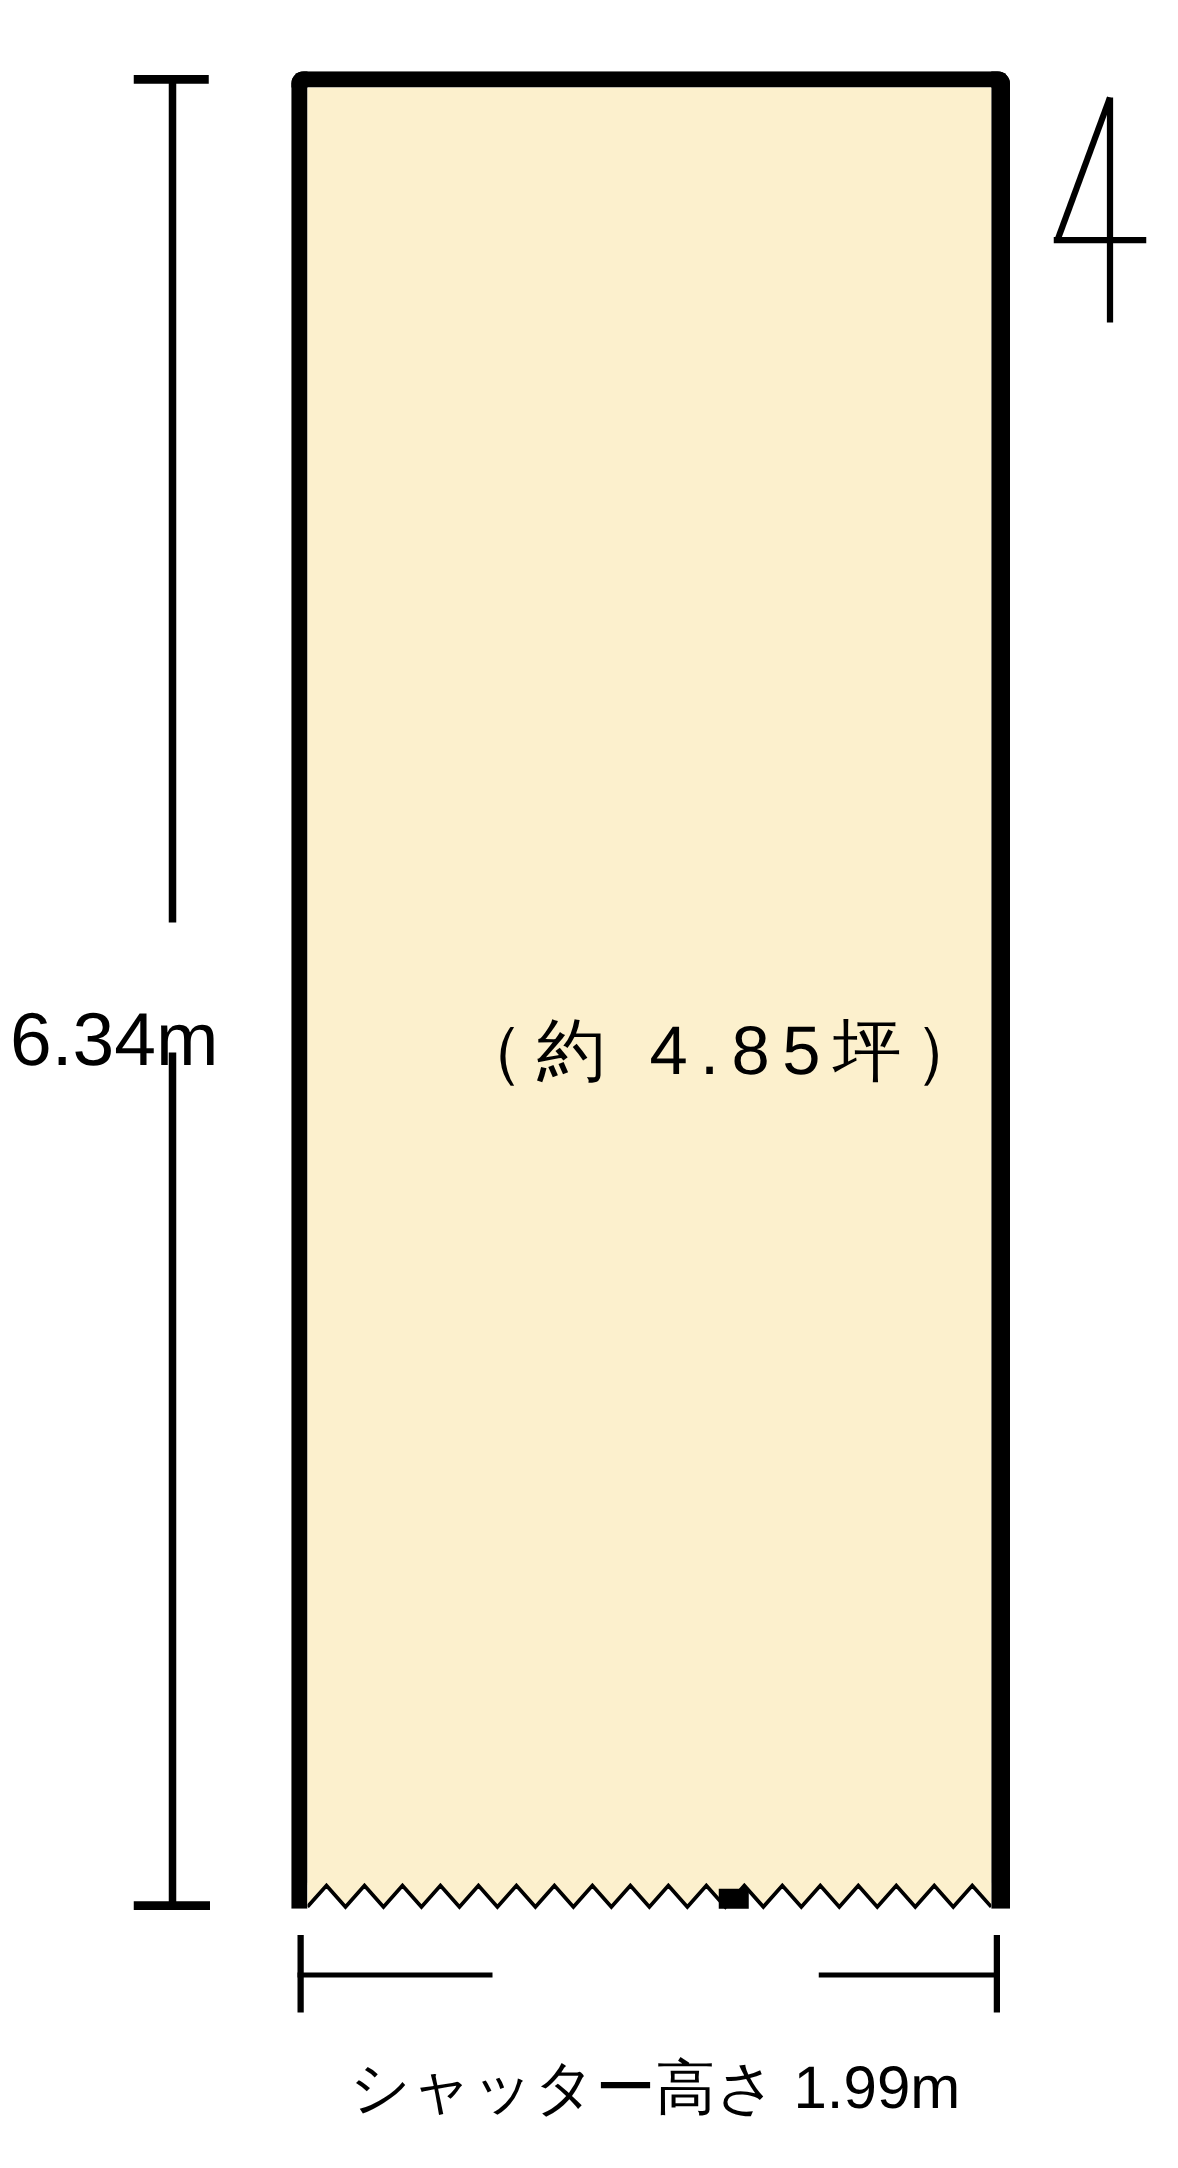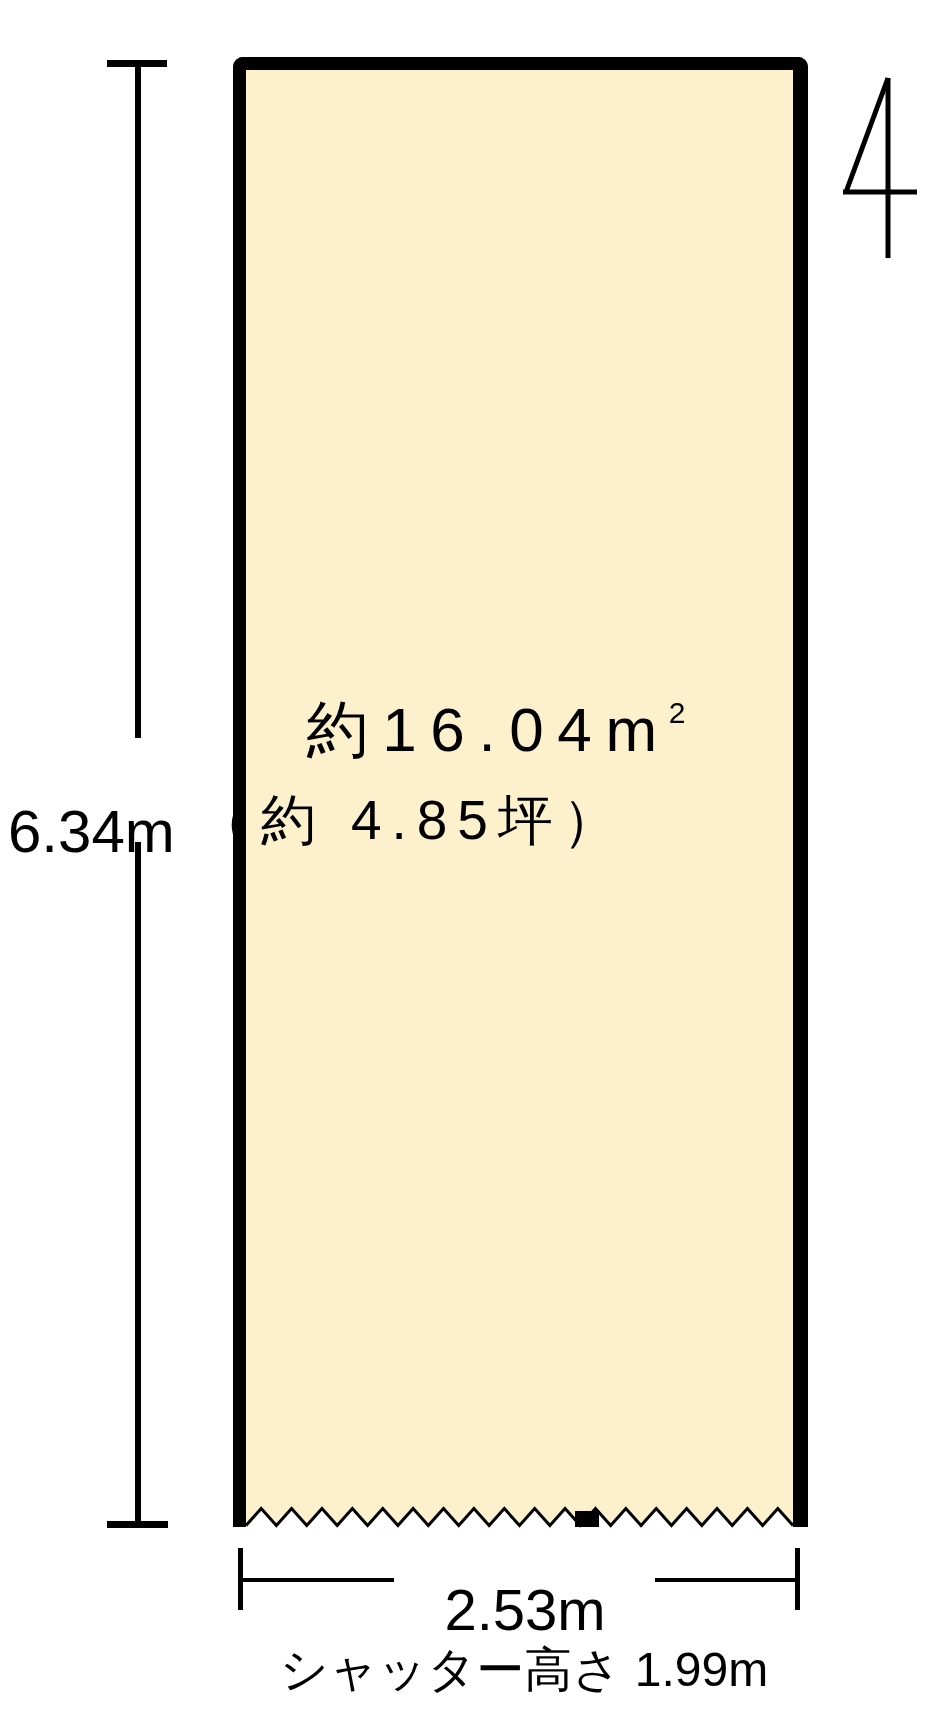--- a/index.html
+++ b/index.html
@@ -69,23 +69,23 @@
     white-space: nowrap;
   }
   .area-line1 .sup {
     font-size: 30px;
     letter-spacing: 0;
     vertical-align: 28px;
     margin-left: -2px;
   }
   .area-line2 {
     position: absolute;
-    left: 196px; top: 784px;
+    left: 196px; top: 804px;
     width: 600px;
-    text-align: left;
+    text-align: right;
     font-size: 55px;
     letter-spacing: 0.18em;
     white-space: nowrap;
   }
 
   
   .unit-number {
     position: absolute;
     left: 833px; top: 62px;
     width: 95px; height: 205px;
@@ -148,35 +148,31 @@
   <div class="unit-fill"></div>
   <div class="unit-border"></div>
 
   <svg class="zigzag" viewBox="0 0 547 22" preserveAspectRatio="none">
     <polygon fill="var(--fill)" stroke="none" points="0,19.5 15.19,2.5 30.39,19.5 45.58,2.5 60.78,19.5 75.97,2.5 91.17,19.5 106.36,2.5 121.56,19.5 136.75,2.5 151.94,19.5 167.14,2.5 182.33,19.5 197.53,2.5 212.72,19.5 227.92,2.5 243.11,19.5 258.31,2.5 273.5,19.5 288.69,2.5 303.89,19.5 319.08,2.5 334.28,19.5 349.47,2.5 364.67,19.5 379.86,2.5 395.06,19.5 410.25,2.5 425.44,19.5 440.64,2.5 455.83,19.5 471.03,2.5 486.22,19.5 501.42,2.5 516.61,19.5 531.81,2.5 547,19.5 547,0 0,0"></polygon>
     <polyline fill="none" stroke="var(--line)" stroke-width="3" points="0,19.5 15.19,2.5 30.39,19.5 45.58,2.5 60.78,19.5 75.97,2.5 91.17,19.5 106.36,2.5 121.56,19.5 136.75,2.5 151.94,19.5 167.14,2.5 182.33,19.5 197.53,2.5 212.72,19.5 227.92,2.5 243.11,19.5 258.31,2.5 273.5,19.5 288.69,2.5 303.89,19.5 319.08,2.5 334.28,19.5 349.47,2.5 364.67,19.5 379.86,2.5 395.06,19.5 410.25,2.5 425.44,19.5 440.64,2.5 455.83,19.5 471.03,2.5 486.22,19.5 501.42,2.5 516.61,19.5 531.81,2.5 547,19.5"></polyline>
   </svg>
 
   <div class="pillar-square"></div>
 
-  <div class="area-line1">
-    <span>約16.04</span><span>m</span><span class="sup">2</span>
-  </div>
   <div class="area-line2">（約 4.85坪）</div>
 
   <div class="unit-number">
     <span class="sr-only">4</span>
     <svg width="95" height="205" viewBox="0 0 95 205">
       <line x1="55" y1="16" x2="13" y2="130" stroke="var(--line)" stroke-width="5"></line>
       <line x1="10" y1="130" x2="84" y2="130" stroke="var(--line)" stroke-width="5"></line>
       <line x1="55" y1="16" x2="55" y2="196" stroke="var(--line)" stroke-width="5"></line>
     </svg>
   </div>
 
   <div class="dim-seg w-dim-tick-left"></div>
   <div class="dim-seg w-dim-seg-left"></div>
-  <div class="w-dim-label">2.53m</div>
   <div class="dim-seg w-dim-seg-right"></div>
   <div class="dim-seg w-dim-tick-right"></div>
 
   <div class="shutter-label">シャッター高さ 1.99m</div>
 
 </div>
 
 </body></html>

